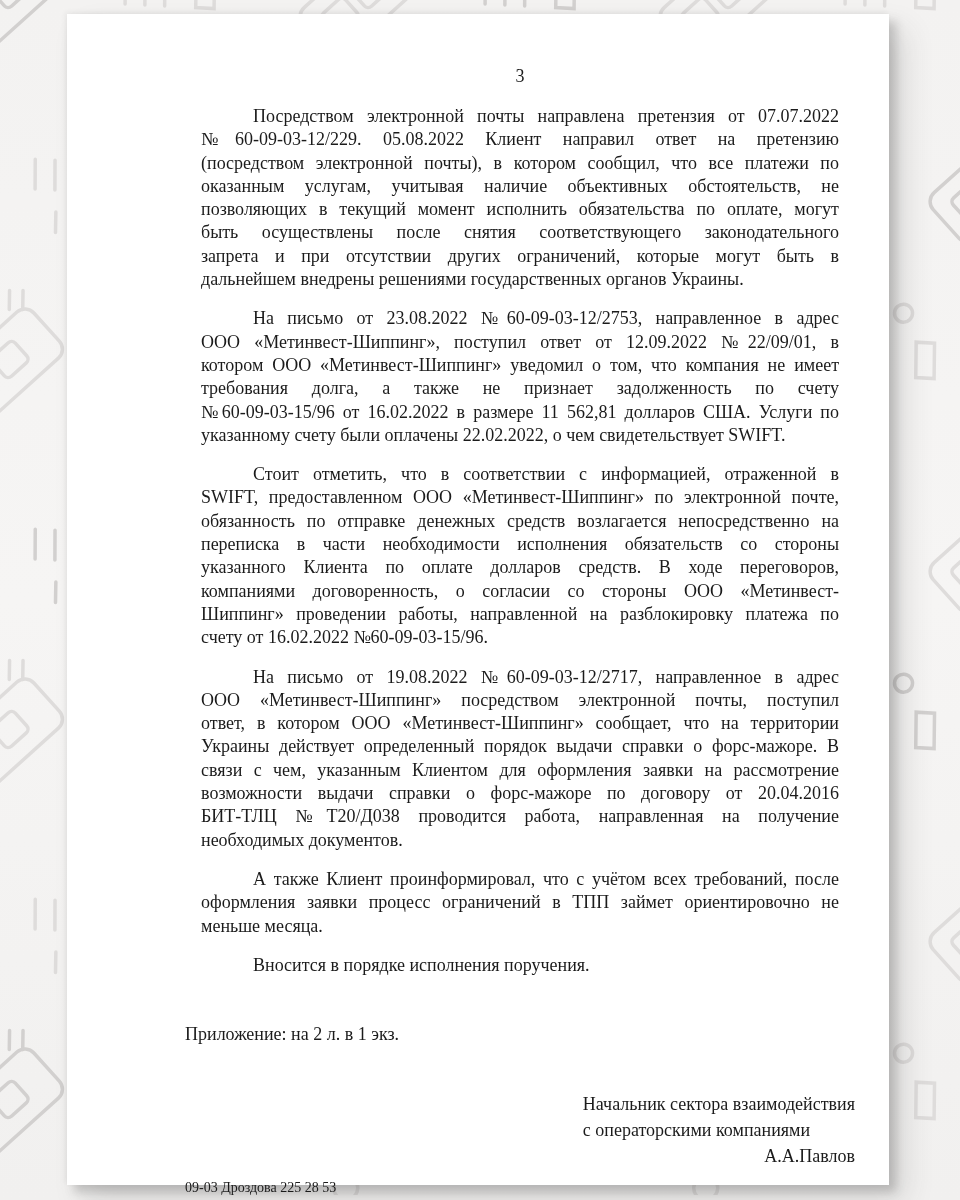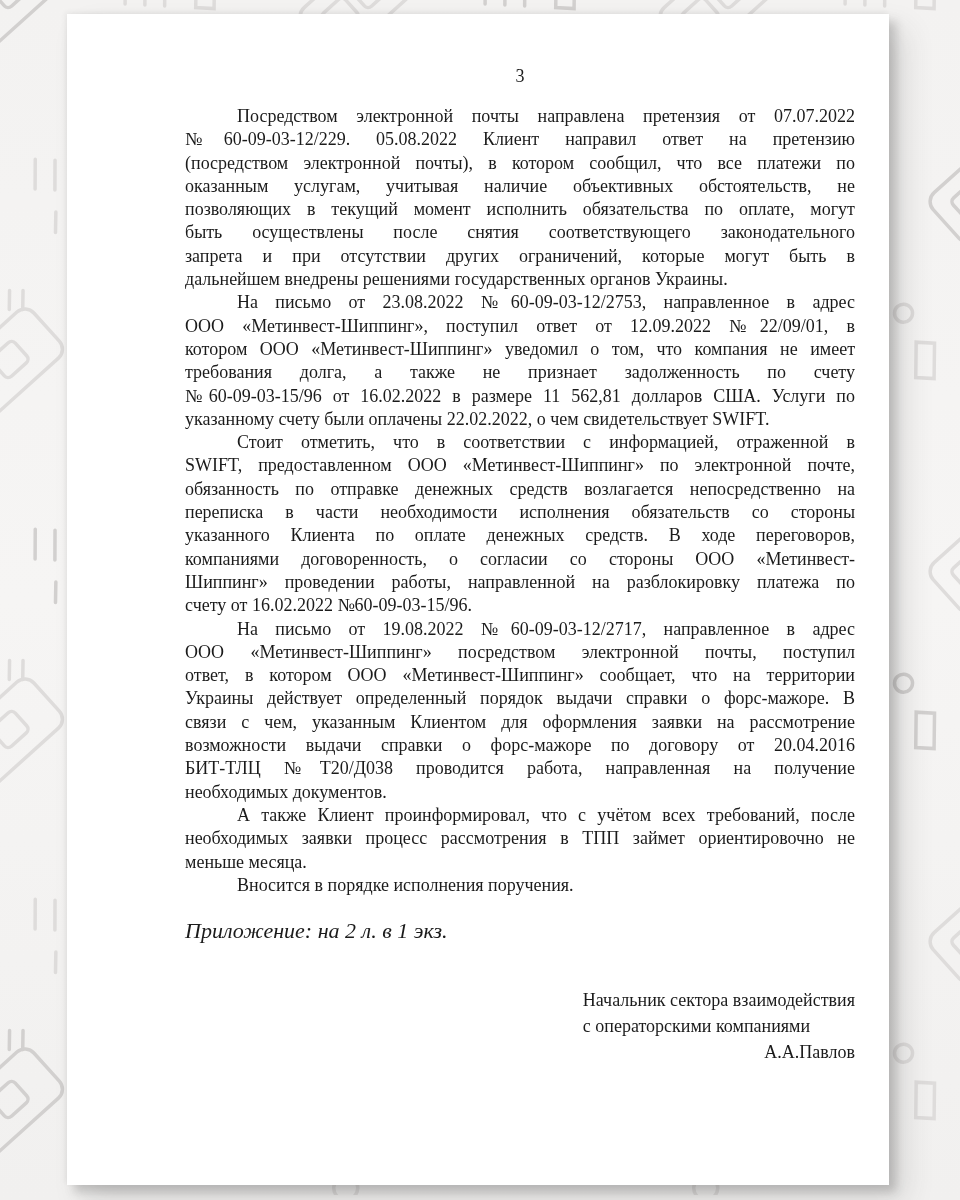--- a/index.html
+++ b/index.html
@@ -24,34 +24,34 @@
   }
   .content{
     padding:0 34px 0 118px;
     color:#1b1b1b;
   }
   .pagenum{
     margin:51px 0 17px 0;
     text-align:center;
     font-size:18px;line-height:23px;
   }
-  .para{margin:0;}
+  .para{margin:16px;}
   .ln{
     font-size:18px;
     line-height:23.3px;
     height:23.3px;
     text-align:justify;
     text-align-last:justify;
     white-space:normal;
   }
   .ln.first{text-indent:52px;}
   .ln.last{text-align-last:left;}
   .attachment{
-    margin-top:22px;
-    font-size:22px;line-height:23px;font-style:italic;
+    margin-top:46px;
+    font-size:18px;line-height:23px;
   }
   .sig-row{
     margin-top:45px;
     display:flex;justify-content:space-between;align-items:flex-end;flex-direction:column;
   }
   .sig-pos{font-size:18px;line-height:26px;}
   .sig-name{font-size:18px;line-height:26px;}
   .docfooter{
     margin-top:10px;
     font-size:14px;line-height:17px;
@@ -465,52 +465,53 @@
             <div class="ln">котором ООО «Метинвест-Шиппинг» уведомил о том, что компания не имеет</div>
             <div class="ln">требования долга, а также не признает задолженность по счету</div>
             <div class="ln">№60-09-03-15/96 от 16.02.2022 в размере 11 562,81 долларов США. Услуги по</div>
             <div class="ln last">указанному счету были оплачены 22.02.2022, о чем свидетельствует SWIFT.</div>
           </div>
           <div class="para">
             <div class="ln first">Стоит отметить, что в соответствии с информацией, отраженной в</div>
             <div class="ln">SWIFT, предоставленном ООО «Метинвест-Шиппинг» по электронной почте,</div>
             <div class="ln">обязанность по отправке денежных средств возлагается непосредственно на</div>
             <div class="ln">переписка в части необходимости исполнения обязательств со стороны</div>
-            <div class="ln">указанного Клиента по оплате денежных средств. В ходе переговоров,</div>
+            <div class="ln">указанного Клиента по оплате долларов средств. В ходе переговоров,</div>
             <div class="ln">компаниями договоренность, о согласии со стороны ООО «Метинвест-</div>
             <div class="ln">Шиппинг» проведении работы, направленной на разблокировку платежа по</div>
             <div class="ln last">счету от 16.02.2022 №60-09-03-15/96.</div>
           </div>
           <div class="para">
             <div class="ln first">На письмо от 19.08.2022 №60-09-03-12/2717, направленное в адрес</div>
             <div class="ln">ООО «Метинвест-Шиппинг» посредством электронной почты, поступил</div>
             <div class="ln">ответ, в котором ООО «Метинвест-Шиппинг» сообщает, что на территории</div>
             <div class="ln">Украины действует определенный порядок выдачи справки о форс-мажоре. В</div>
             <div class="ln">связи с чем, указанным Клиентом для оформления заявки на рассмотрение</div>
             <div class="ln">возможности выдачи справки о форс-мажоре по договору от 20.04.2016</div>
             <div class="ln">БИТ-ТЛЦ №Т20/Д038 проводится работа, направленная на получение</div>
             <div class="ln last">необходимых документов.</div>
           </div>
           <div class="para">
             <div class="ln first">А также Клиент проинформировал, что с учётом всех требований, после</div>
-            <div class="ln">необходимых заявки процесс рассмотрения в ТПП займет ориентировочно не</div>
+            <div class="ln">оформления заявки процесс ограничений в ТПП займет ориентировочно не</div>
             <div class="ln last">меньше месяца.</div>
           </div>
           <div class="para">
             <div class="ln first last">Вносится в порядке исполнения поручения.</div>
           </div>
         </div>
 
       <div class="attachment">Приложение: на 2 л. в 1 экз.</div>
 
       <div class="sig-row">
         <div class="sig-pos">
           <div>Начальник сектора взаимодействия</div>
           <div>с операторскими компаниями</div>
         </div>
         <div class="sig-name">А.А.Павлов</div>
       </div>
 
+      <div class="docfooter">09-03 Дроздова 225 28 53</div>
 
     </div>
   </div>
 
 </div>
 
 </body></html>

